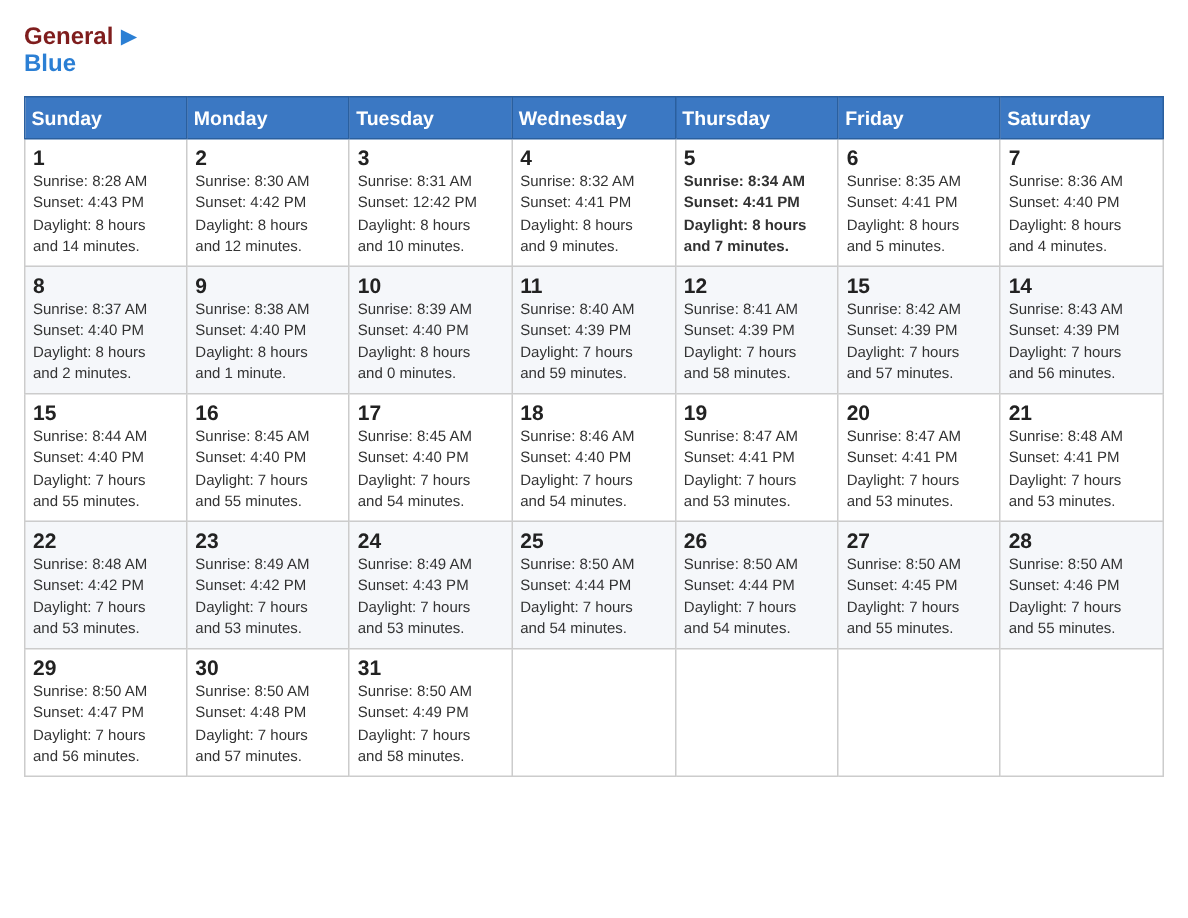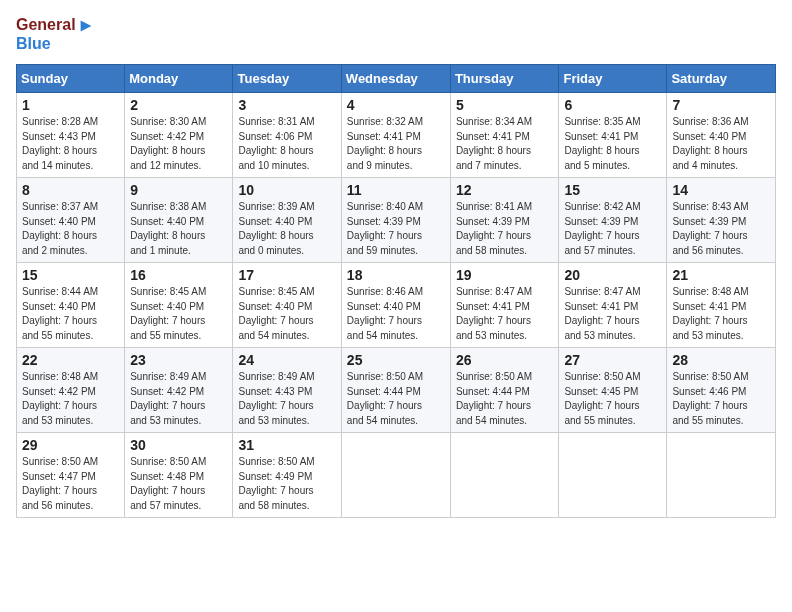--- a/index.html
+++ b/index.html
@@ -117,34 +117,34 @@
         <td>
           <span class="day-number">2</span>
           <div class="day-info" style="white-space: pre-line;">Sunrise: 8:30 AM
 Sunset: 4:42 PM
 Daylight: 8 hours
 and 12 minutes.</div>
         </td>
         <td>
           <span class="day-number">3</span>
           <div class="day-info" style="white-space: pre-line;">Sunrise: 8:31 AM
-Sunset: 4:06 PM
+Sunset: 12:42 PM
 Daylight: 8 hours
 and 10 minutes.</div>
         </td>
         <td>
           <span class="day-number">4</span>
           <div class="day-info" style="white-space: pre-line;">Sunrise: 8:32 AM
 Sunset: 4:41 PM
 Daylight: 8 hours
 and 9 minutes.</div>
         </td>
         <td>
           <span class="day-number">5</span>
-          <div class="day-info" style="white-space: pre-line;">Sunrise: 8:34 AM
+          <div class="day-info" style="white-space: pre-line; font-weight: bold;">Sunrise: 8:34 AM
 Sunset: 4:41 PM
 Daylight: 8 hours
 and 7 minutes.</div>
         </td>
         <td>
           <span class="day-number">6</span>
           <div class="day-info" style="white-space: pre-line;">Sunrise: 8:35 AM
 Sunset: 4:41 PM
 Daylight: 8 hours
 and 5 minutes.</div>

